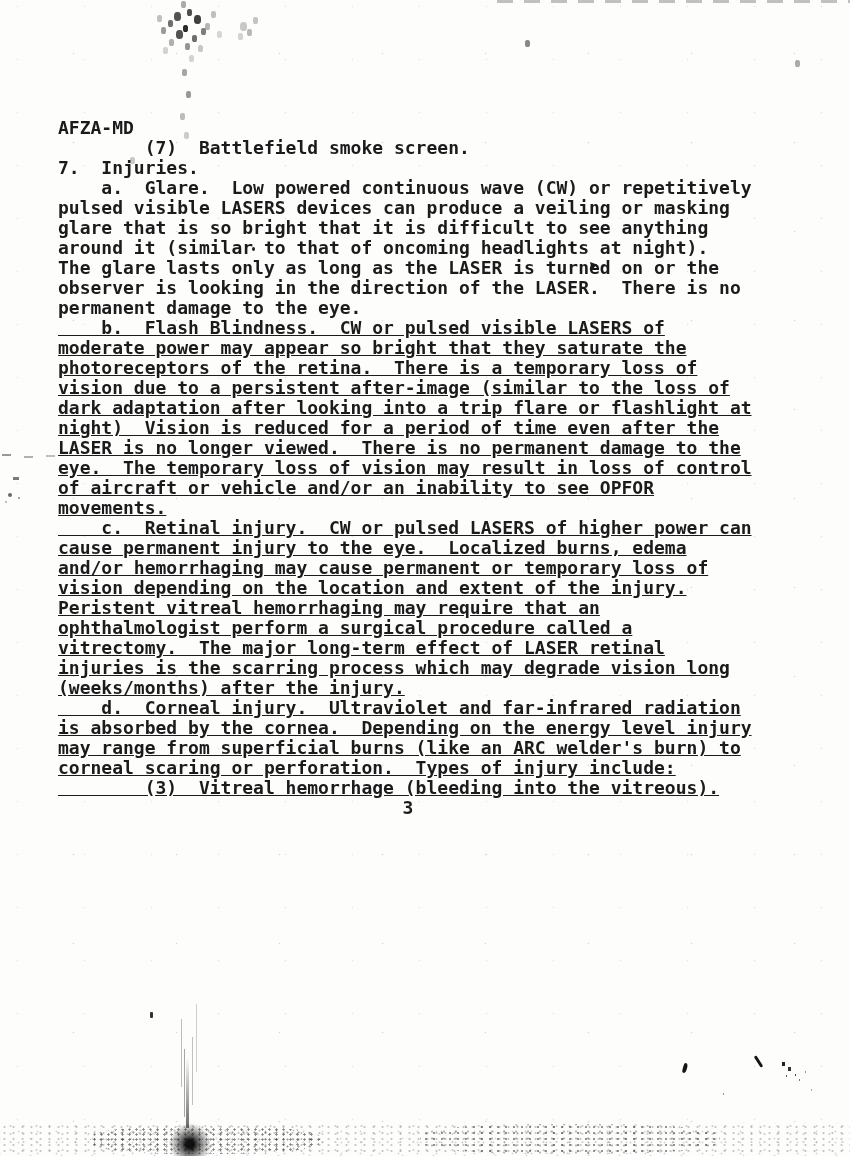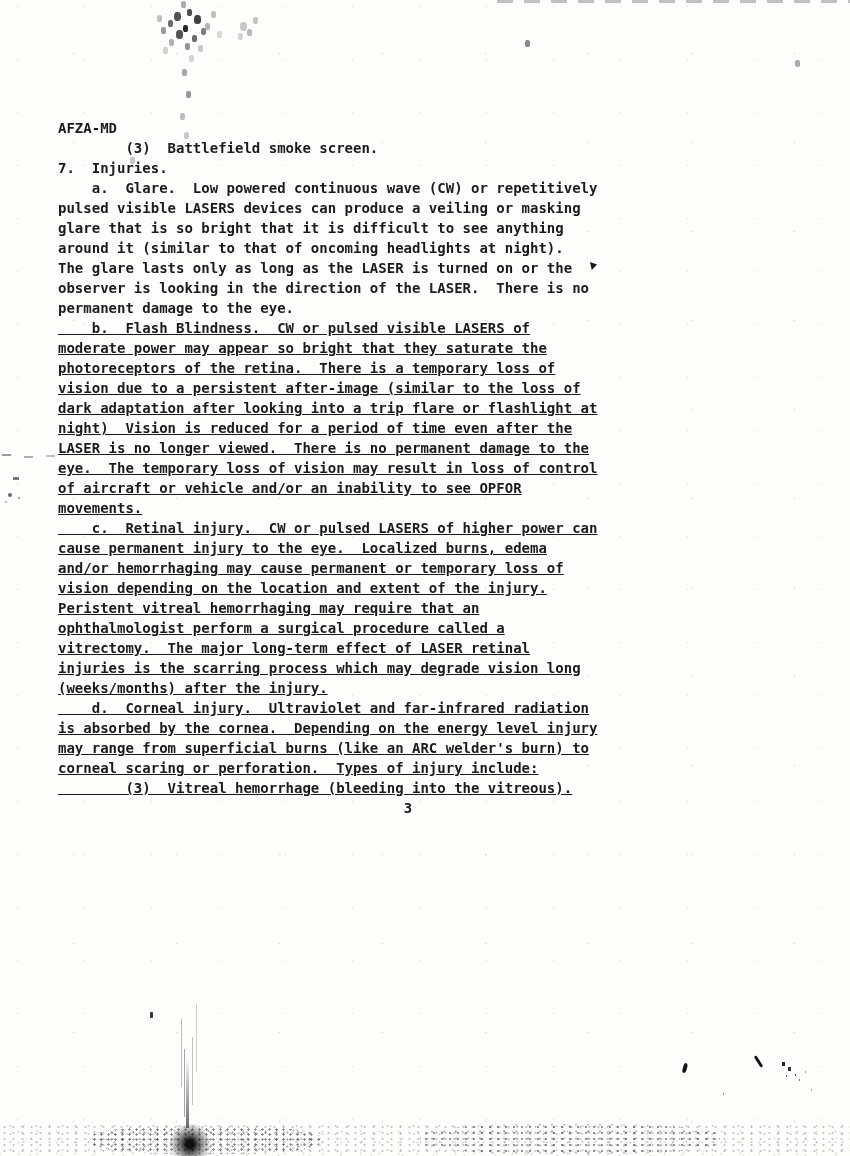--- a/index.html
+++ b/index.html
@@ -17,21 +17,21 @@
     background-size:103px 89px, 67px 53px;
     background-position:22px 9px, 51px 33px;
   }
   .text-col{
     position:absolute;left:58px;top:118px;width:714px;
     filter:blur(.2px);
   }
   pre.tl{
     margin:0;
     font-family:"DejaVu Sans Mono","Liberation Mono",monospace;
-    font-size:14px;line-height:20px;font-weight:700;
+    font-size:18px;line-height:20px;font-weight:700;
     color:#1b1b1b;white-space:pre;
   }
   .gap-xl{margin-top:37px;}
   .gap-md{margin-top:14px;}
   .gap-sm{margin-top:8px;text-decoration:underline;}
   .page-num{margin-top:30px;width:700px;text-align:center;}
 
   
   .top-dashes{
     position:absolute;left:497px;top:0;width:353px;height:3px;opacity:.55;
@@ -123,21 +123,21 @@
 <body>
 
 <div class="page">
 
   <div class="page-noise"></div>
   <div class="top-dashes"></div>
   <div class="smudge-top"></div>
 
   <div class="text-col">
     <pre class="tl">AFZA-MD</pre>
-    <pre class="tl gap-md">        (3)  Battlefield smoke screen.</pre>
+    <pre class="tl gap-md">        (7)  Battlefield smoke screen.</pre>
     <pre class="tl gap-md">7.  Injuries.</pre>
     <pre class="tl gap-md">    a.  Glare.  Low powered continuous wave (CW) or repetitively
 pulsed visible LASERS devices can produce a veiling or masking
 glare that is so bright that it is difficult to see anything
 around it (similar to that of oncoming headlights at night).
 The glare lasts only as long as the LASER is turned on or the
 observer is looking in the direction of the LASER.  There is no
 permanent damage to the eye.</pre>
     <pre class="tl gap-sm">    b.  Flash Blindness.  CW or pulsed visible LASERS of
 moderate power may appear so bright that they saturate the

